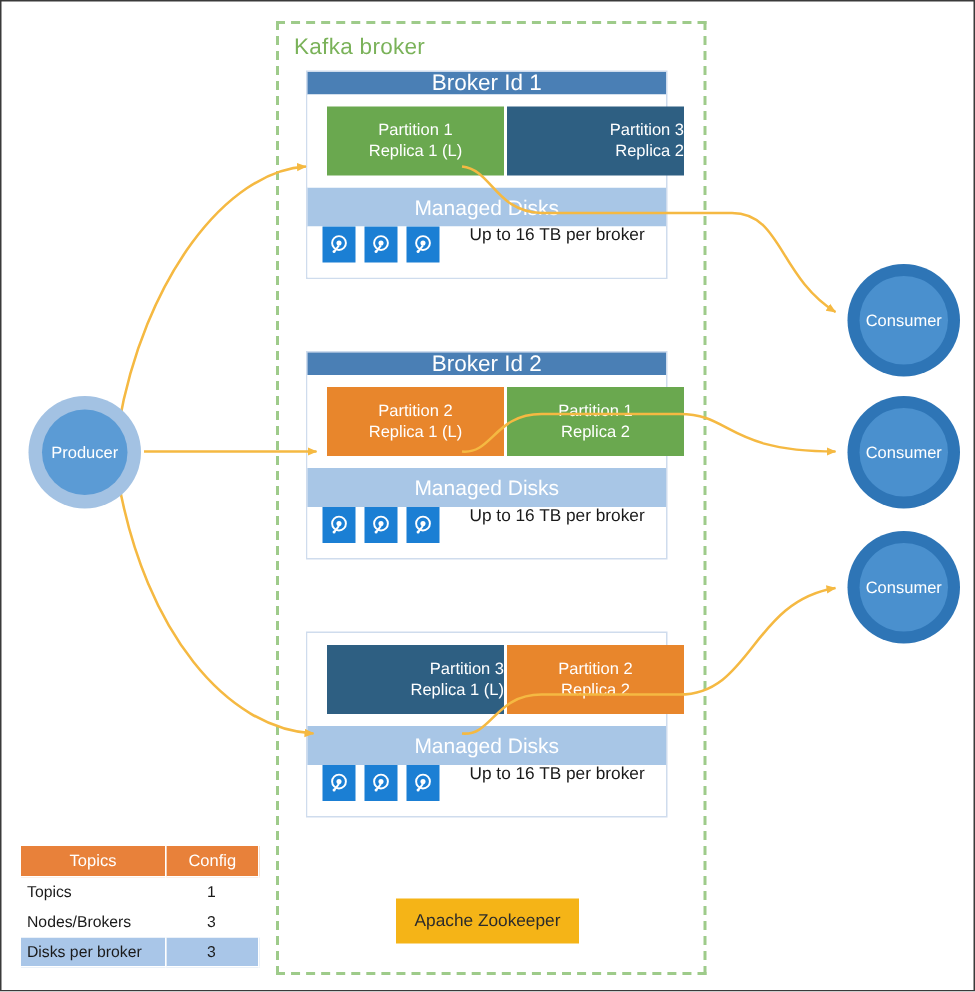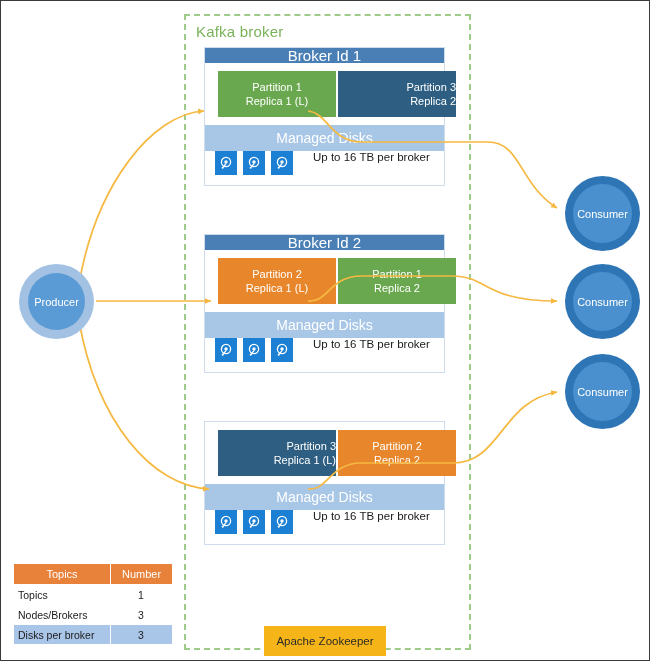--- a/index.html
+++ b/index.html
@@ -106,21 +106,20 @@
 
   
   #zookeeper {
     left: 263px; top: 598px; width: 122px; height: 30px;
     background: #f5b417;
     color: #2b2b2b;
     font-size: 11.5px;
     display: flex;
     align-items: center;
     justify-content: center;
-    margin-top: 27px;
   }
 
   
   .node {
     border-radius: 50%;
     display: flex;
     align-items: center;
     justify-content: center;
   }
   #producer {
@@ -345,21 +344,21 @@
     <span class="inner">Consumer</span>
   </div>
   <div class="abs node consumer" style="top:353px;">
     <span class="inner">Consumer</span>
   </div>
 
   <table class="abs" id="config-table">
     <thead>
       <tr>
         <th>Topics</th>
-        <th>Number</th>
+        <th>Config</th>
       </tr>
     </thead>
     <tbody>
       <tr class="odd">
         <td>Topics</td>
         <td class="num">1</td>
       </tr>
       <tr class="odd">
         <td>Nodes/Brokers</td>
         <td class="num">3</td>

